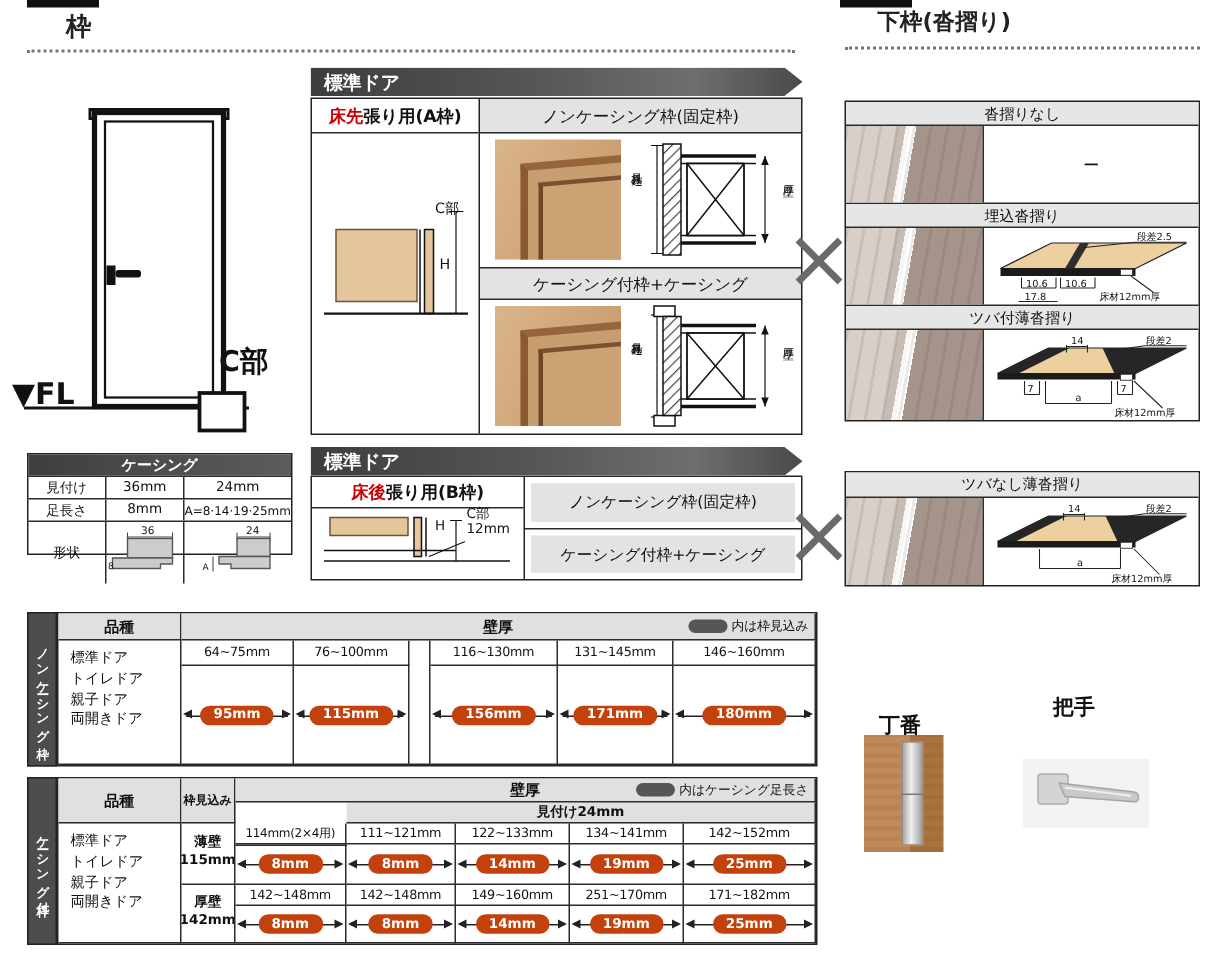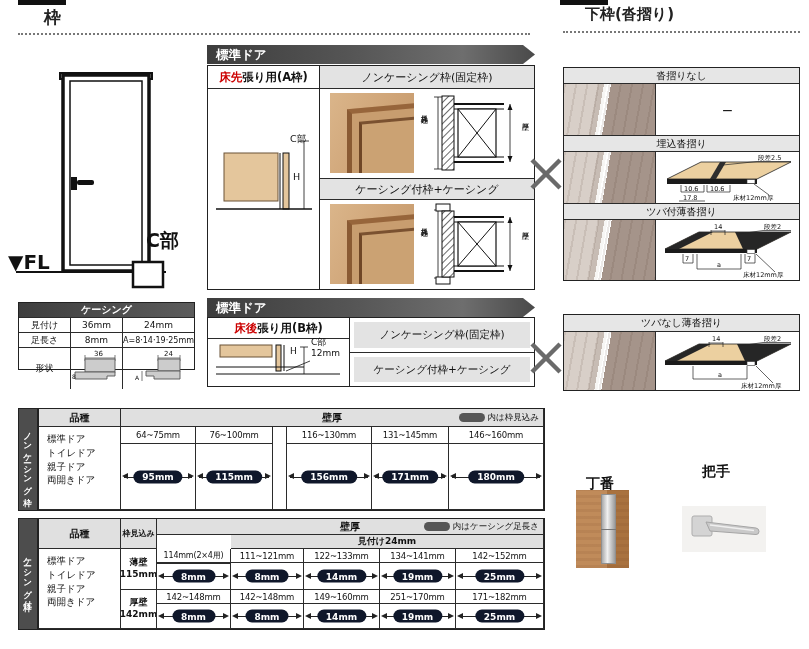--- a/index.html
+++ b/index.html
@@ -90,21 +90,21 @@
   .kabehd .note { position:absolute; right:4px; top:50%; transform:translateY(-50%);
     display:flex; align-items:center; font-size:8.5px; font-weight:normal; white-space:nowrap; }
   .pill-sample { display:inline-block; width:26px; height:9px; background:#565656; border-radius:5px; margin-right:3px; }
   .arrowcell { position:relative; }
   .arrowcell .line { position:absolute; left:3px; right:3px; top:50%; height:1px; background:#222; }
   .arrowcell .ahl { position:absolute; left:1px; top:50%; margin-top:-3.5px; width:0; height:0;
     border-top:3.5px solid transparent; border-bottom:3.5px solid transparent; border-right:6px solid #222; }
   .arrowcell .ahr { position:absolute; right:1px; top:50%; margin-top:-3.5px; width:0; height:0;
     border-top:3.5px solid transparent; border-bottom:3.5px solid transparent; border-left:6px solid #222; }
   .arrowcell .pill { position:absolute; left:50%; top:50%; transform:translate(-50%,-50%);
-    background:#0f172a; color:#fff; font-size:9px; font-weight:bold; padding:1.5px 9px;
+    background:#c2410c; color:#fff; font-size:9px; font-weight:bold; padding:1.5px 9px;
     border-radius:8px; white-space:nowrap; z-index:2; }
 
   
   .hw-label { position:absolute; font-size:14px; font-weight:bold; }
   #hingePhoto { left:576px; top:490px; width:53px; height:78px;
     background:repeating-linear-gradient(0deg, rgba(110,60,30,0.10) 0 3px, transparent 3px 7px),
       linear-gradient(90deg,#c08b5a 0 58%,#a9723f 58% 100%); }
   #hingePhoto .metal { position:absolute; left:48%; top:5%; width:28%; height:90%;
     background:linear-gradient(90deg,#a9a9a9,#f0f0f0 42%,#9b9b9b); border:1px solid #8f8f8f; }
   #hingePhoto .seam { position:absolute; left:48%; right:24%; top:50%; height:1px; background:#777; }

